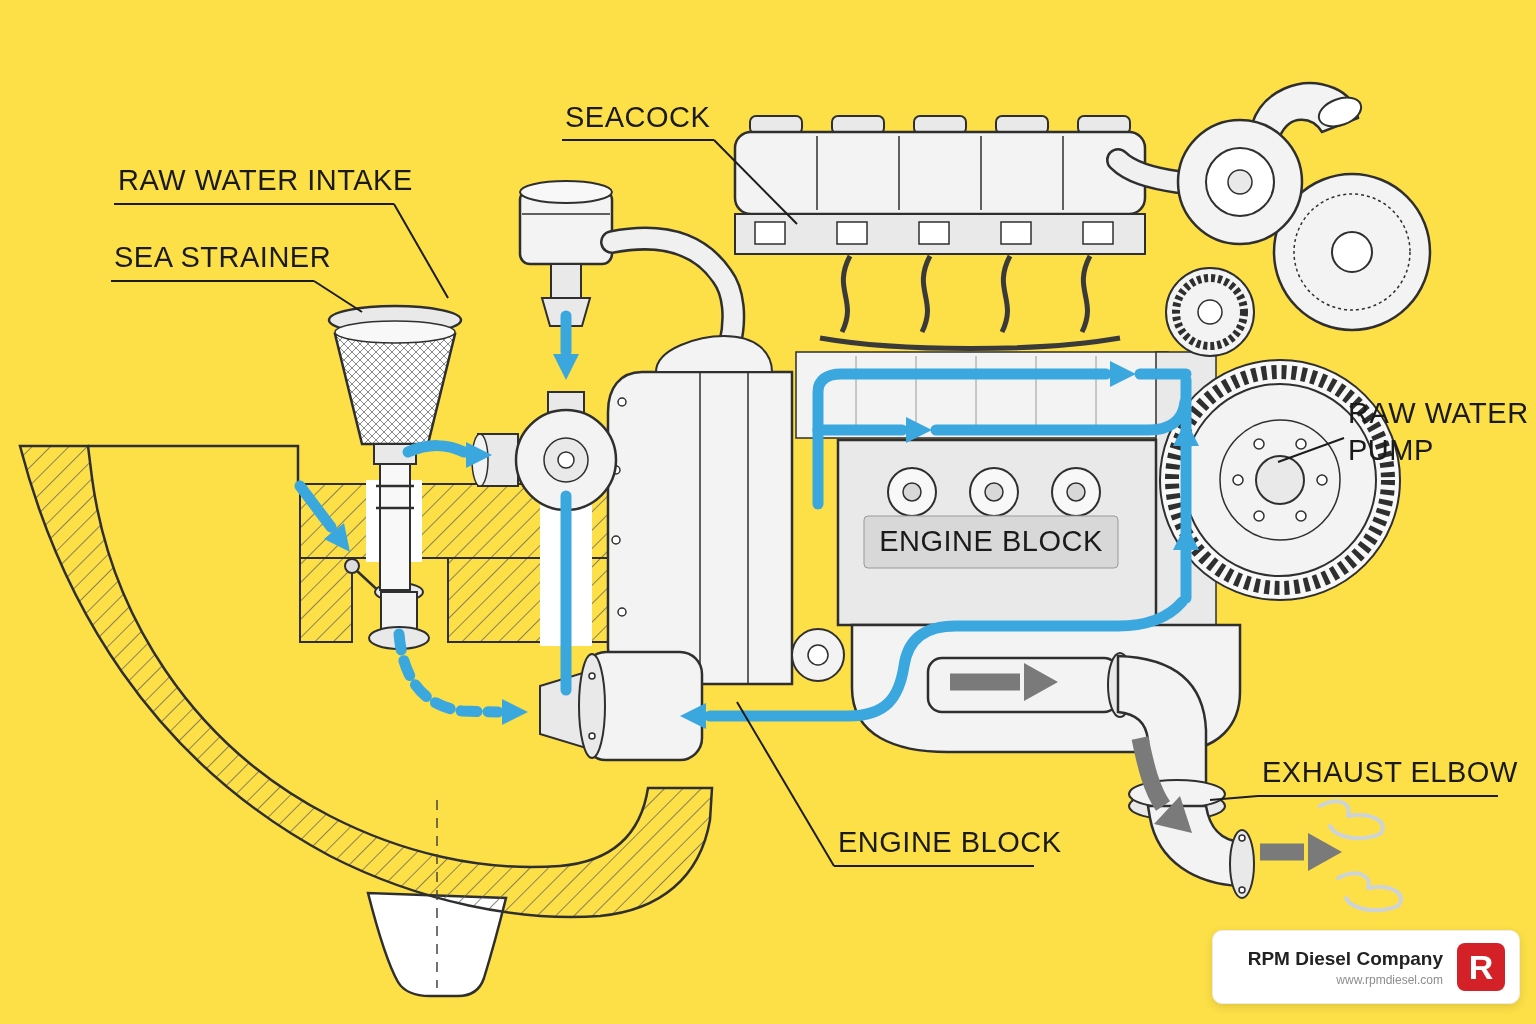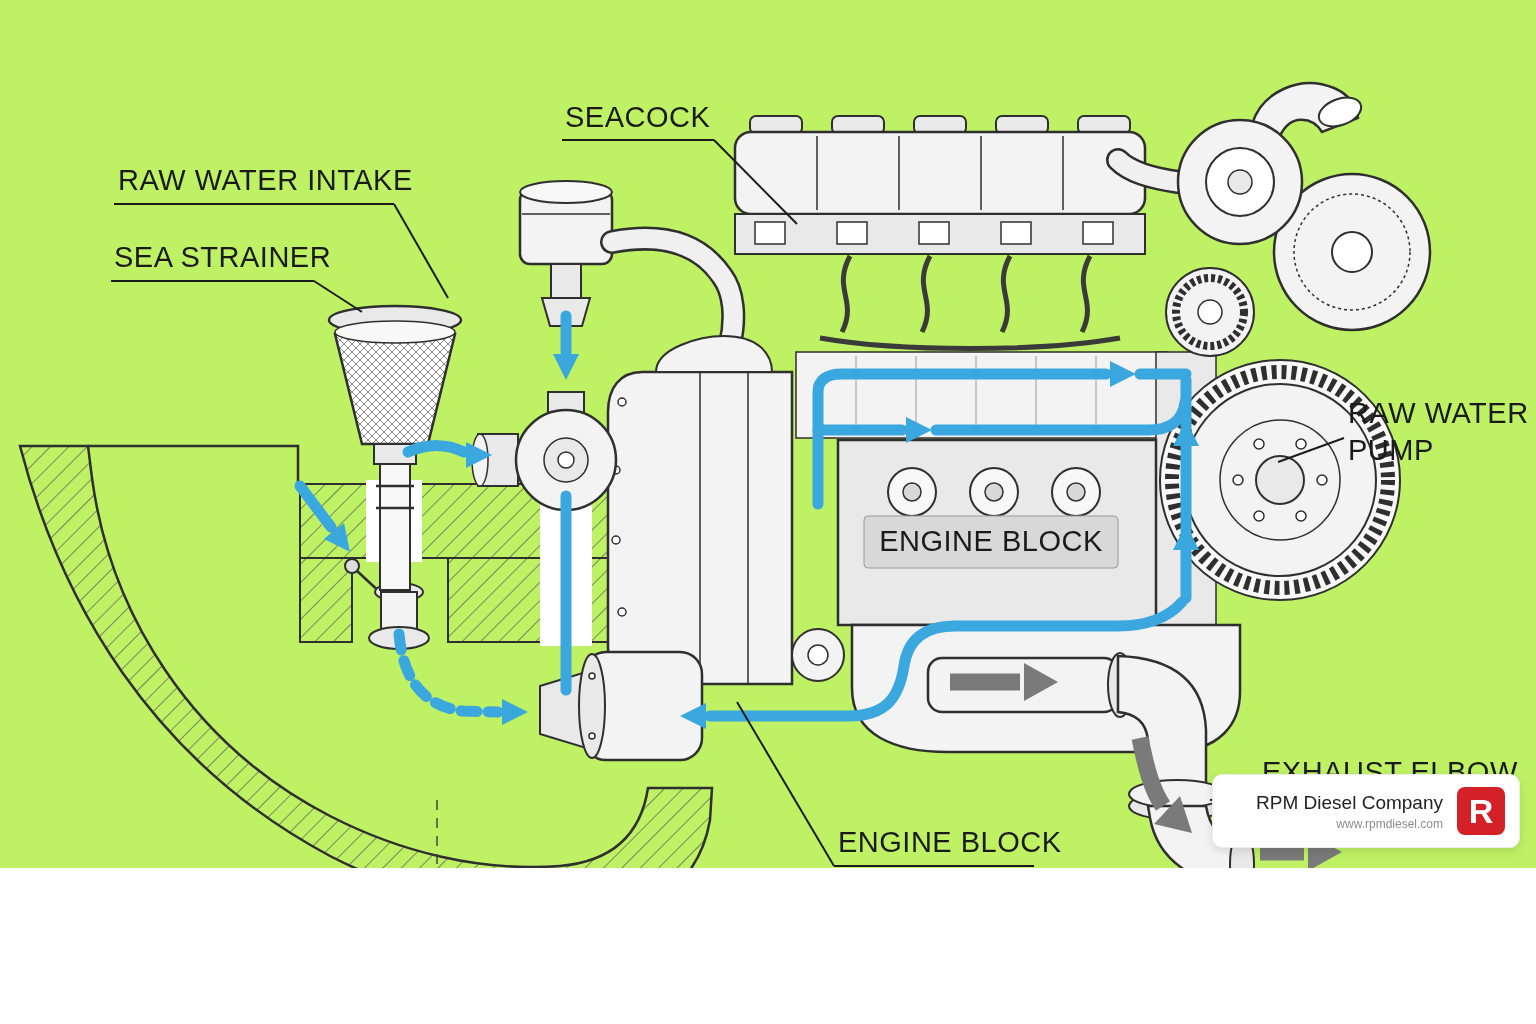--- a/index.html
+++ b/index.html
@@ -1,16 +1,16 @@
 <!DOCTYPE html>
 <html><head>
 <meta charset="utf-8">
 <style>
   html,body{margin:0;padding:0;background:#ffffff;}
-  .stage{position:relative;width:1536px;height:868px;background:#bef264;overflow:hidden;font-family:"Liberation Sans",sans-serif;}
+  .stage{position:relative;width:1536px;height:1024px;background:#fde047;overflow:hidden;font-family:"Liberation Sans",sans-serif;}
   svg{display:block;}
   
   .s25{stroke:#2f2f2f;stroke-width:2.5px;}
   .s2{stroke:#2f2f2f;stroke-width:2px;}
   .s15{stroke:#2f2f2f;stroke-width:1.5px;}
   .s1{stroke:#9a9a9a;stroke-width:1px;}
   .f-light{fill:#f3f3f3}.f-lighter{fill:#f8f8f8}.f-mid{fill:#e9e9e9}.f-band{fill:#d8d8d8}
   .f-white{fill:#ffffff}.nofill{fill:none}
   .tube-o{stroke:#2f2f2f;stroke-width:24px;fill:none;stroke-linecap:round}
   .tube-i{stroke:#f0f0f0;stroke-width:19px;fill:none;stroke-linecap:round}
@@ -24,21 +24,21 @@
   .smoke{stroke:#ccd3d9;stroke-width:4px;fill:none;stroke-linecap:round;stroke-linejoin:round}
   
   .lbl{font-family:"Liberation Sans",sans-serif;font-size:29px;font-weight:500;fill:#1a1a1a;letter-spacing:.5px}
   .callout{stroke:#1c1c1c;stroke-width:2px}
   .dashline{stroke:#444;stroke-width:1.5px;stroke-dasharray:10 8}
   
   .footer-card{position:absolute;right:16px;bottom:20px;width:308px;height:74px;background:#ffffff;
     border:1px solid #ececec;border-radius:10px;box-shadow:0 3px 10px rgba(0,0,0,.12);
     display:flex;align-items:center;justify-content:flex-end;gap:14px;padding:0 14px;box-sizing:border-box;}
   .footer-text{text-align:right;}
-  .footer-company{font-weight:normal;font-size:19px;color:#222;}
+  .footer-company{font-weight:bold;font-size:19px;color:#222;}
   .footer-site{font-size:12px;color:#8d8d8d;margin-top:3px;}
   .footer-logo{width:48px;height:48px;background:#D42027;border-radius:8px;color:#fff;font-weight:bold;
     font-size:34px;display:flex;align-items:center;justify-content:center;}
 </style>
 </head>
 <body>
 
 <div class="stage">
 <svg width="1536" height="1024" viewBox="0 0 1536 1024">
   <defs>

